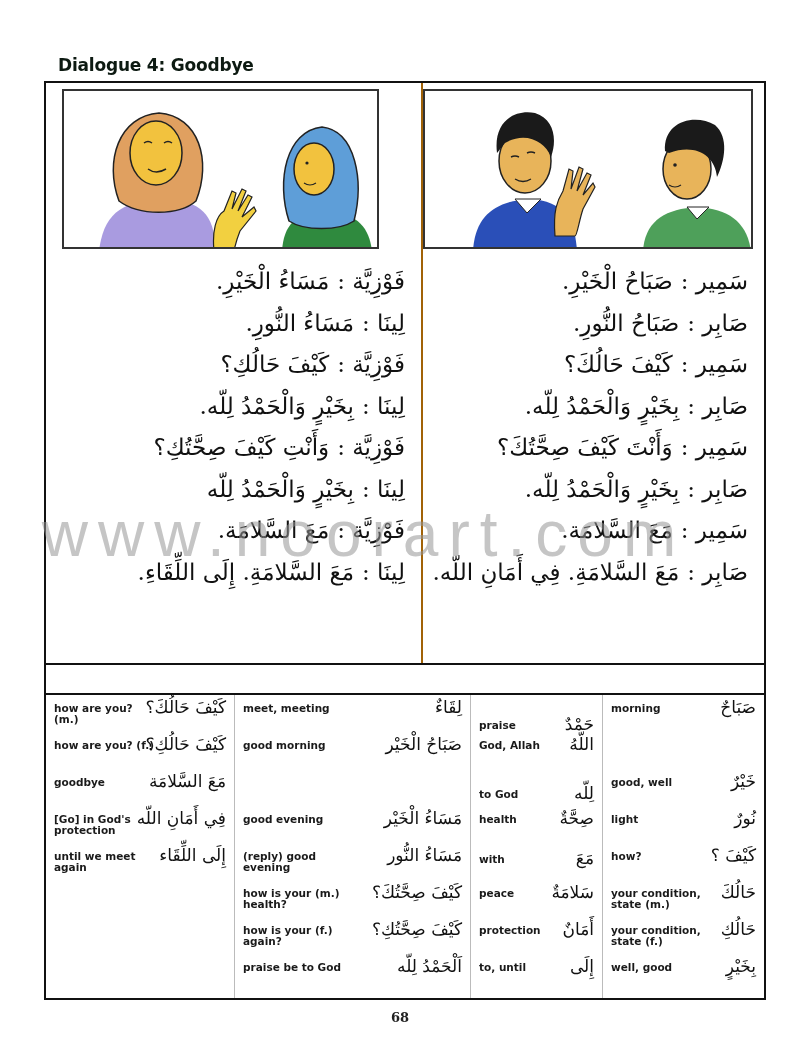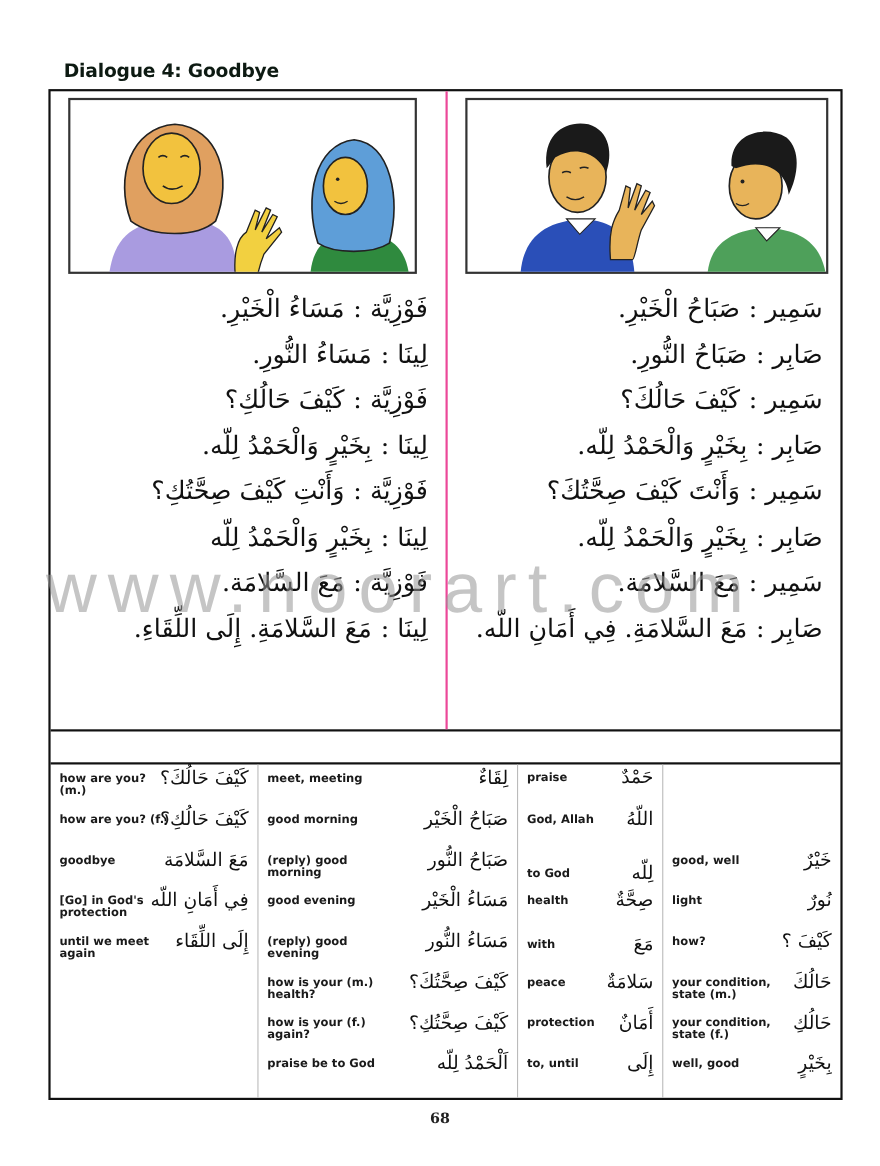--- a/index.html
+++ b/index.html
@@ -17,21 +17,21 @@
       position: absolute; left: 44px; top: 81px; width: 722px; height: 919px;
       border: 2px solid #111; box-sizing: border-box;
     }
     .dialog-row {
       position: absolute; left: 0; top: 0; width: 718px; height: 580px;
       border-bottom: 2px solid #111;
     }
     .dialog-col {
       position: absolute; top: 0; height: 580px;
     }
-    .dialog-col.left { left: 0; width: 359px; border-right: 2px solid #ec4899; }
+    .dialog-col.left { left: 0; width: 359px; border-right: 2px solid #a16207; padding-left: 16px; }
     .dialog-col.right { left: 361px; width: 357px; }
     .illus {
       position: absolute; top: 6px; height: 160px; border: 2px solid #333;
       background: #fff; overflow: hidden; box-sizing: border-box;
     }
     .dialog-col.left .illus { left: 16px; width: 317px; }
     .dialog-col.right .illus { left: 16px; width: 330px; }
     .lines {
       position: absolute; top: 178px; right: 16px; direction: rtl;
       font-family: "DejaVu Serif", serif; font-size: 23px; line-height: 41.5px; color: #111;
@@ -172,24 +172,20 @@
 
     <div class="vcol" style="left:189px;width:236px;">
       <div class="vrow" style="top:2px">
           <span class="en" style="width:120px">meet, meeting</span>
           <span class="ar">لِقَاءٌ</span>
         </div>
       <div class="vrow" style="top:39px">
           <span class="en" style="width:120px">good morning</span>
           <span class="ar">صَبَاحُ الْخَيْر</span>
         </div>
-      <div class="vrow" style="top:76px">
-          <span class="en" style="width:100px">(reply) good morning</span>
-          <span class="ar">صَبَاحُ النُّور</span>
-        </div>
       <div class="vrow" style="top:150px">
           <span class="en" style="width:100px">(reply) good evening</span>
           <span class="ar">مَسَاءُ النُّور</span>
         </div>
       <div class="vrow" style="top:113px">
           <span class="en" style="width:120px">good evening</span>
           <span class="ar">مَسَاءُ الْخَيْر</span>
         </div>
       <div class="vrow" style="top:187px">
           <span class="en" style="width:108px">how is your (m.) health?</span>
@@ -199,21 +195,21 @@
           <span class="en" style="width:104px">how is your (f.) again?</span>
           <span class="ar">كَيْفَ صِحَّتُكِ؟</span>
         </div>
       <div class="vrow" style="top:261px">
           <span class="en" style="width:120px">praise be to God</span>
           <span class="ar">اَلْحَمْدُ لِلّه</span>
         </div>
     </div>
 
     <div class="vcol" style="left:425px;width:132px;">
-      <div class="vrow" style="top:1px">
+      <div class="vrow" style="top:19px">
           <span class="en">praise</span>
           <span class="ar">حَمْدٌ</span>
         </div>
       <div class="vrow" style="top:39px">
           <span class="en">God, Allah</span>
           <span class="ar">اللّهُ</span>
         </div>
       <div class="vrow" style="top:88px">
           <span class="en">to God</span>
           <span class="ar">لِلّه</span>
@@ -234,20 +230,24 @@
           <span class="en">protection</span>
           <span class="ar">أَمَانٌ</span>
         </div>
       <div class="vrow" style="top:261px">
           <span class="en">to, until</span>
           <span class="ar">إِلَى</span>
         </div>
     </div>
 
     <div class="vcol" style="left:557px;width:161px;">
+      <div class="vrow" style="top:2px">
+          <span class="en">morning</span>
+          <span class="ar">صَبَاحٌ</span>
+        </div>
       <div class="vrow" style="top:76px">
           <span class="en">good, well</span>
           <span class="ar">خَيْرٌ</span>
         </div>
       <div class="vrow" style="top:113px">
           <span class="en">light</span>
           <span class="ar">نُورٌ</span>
         </div>
       <div class="vrow" style="top:150px">
           <span class="en">how?</span>

